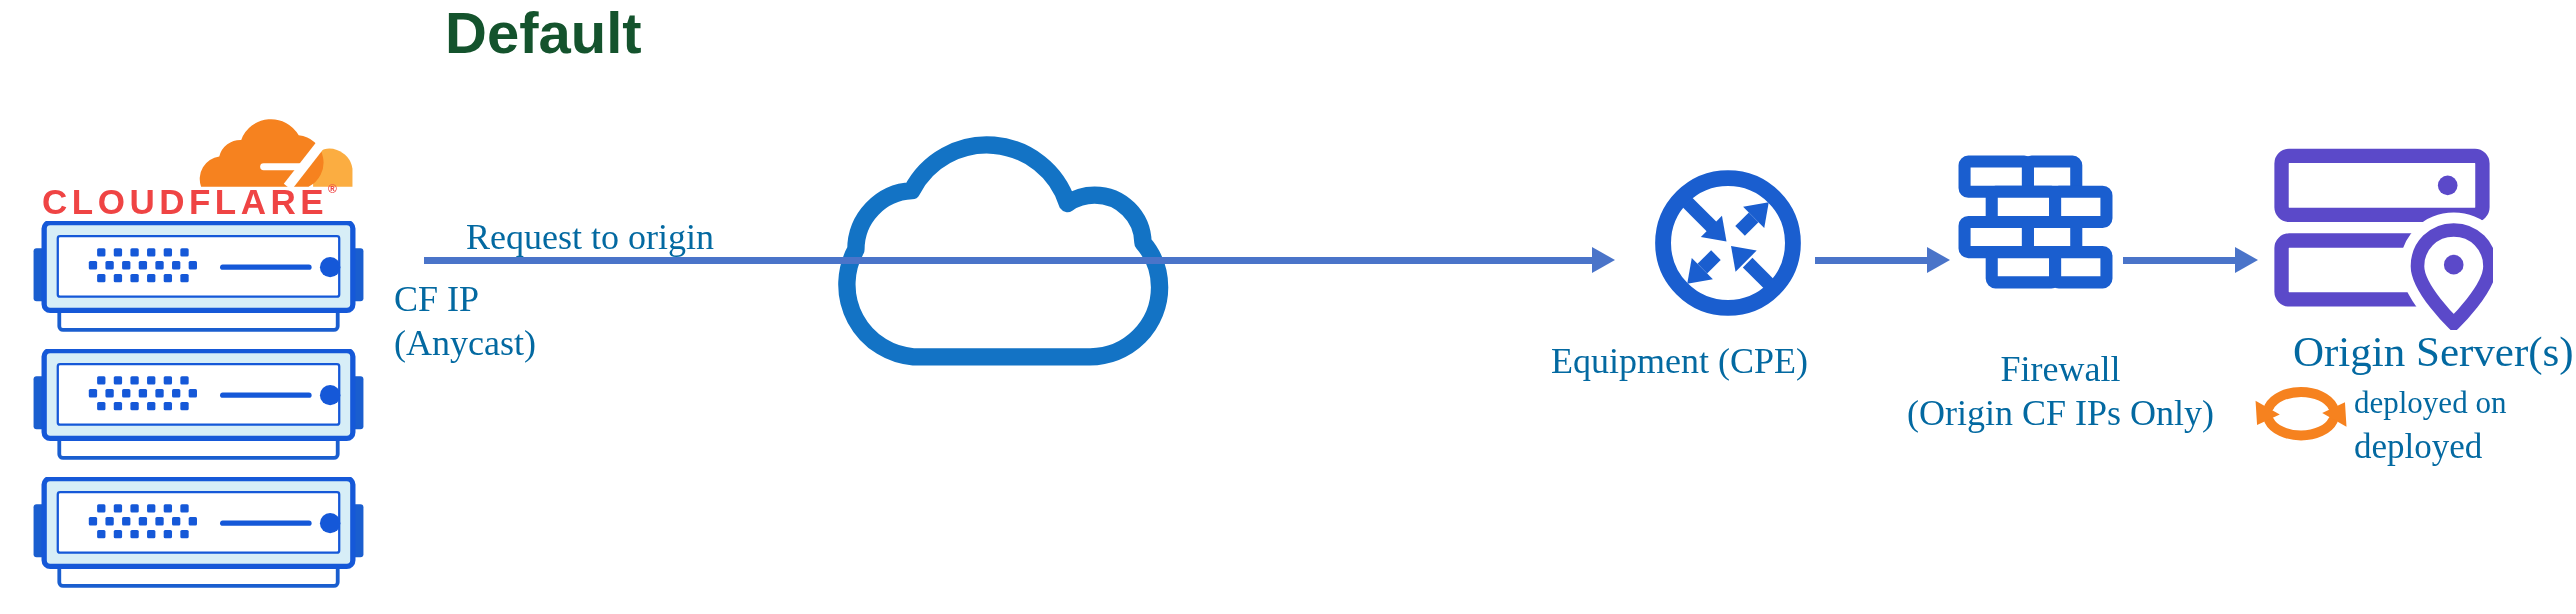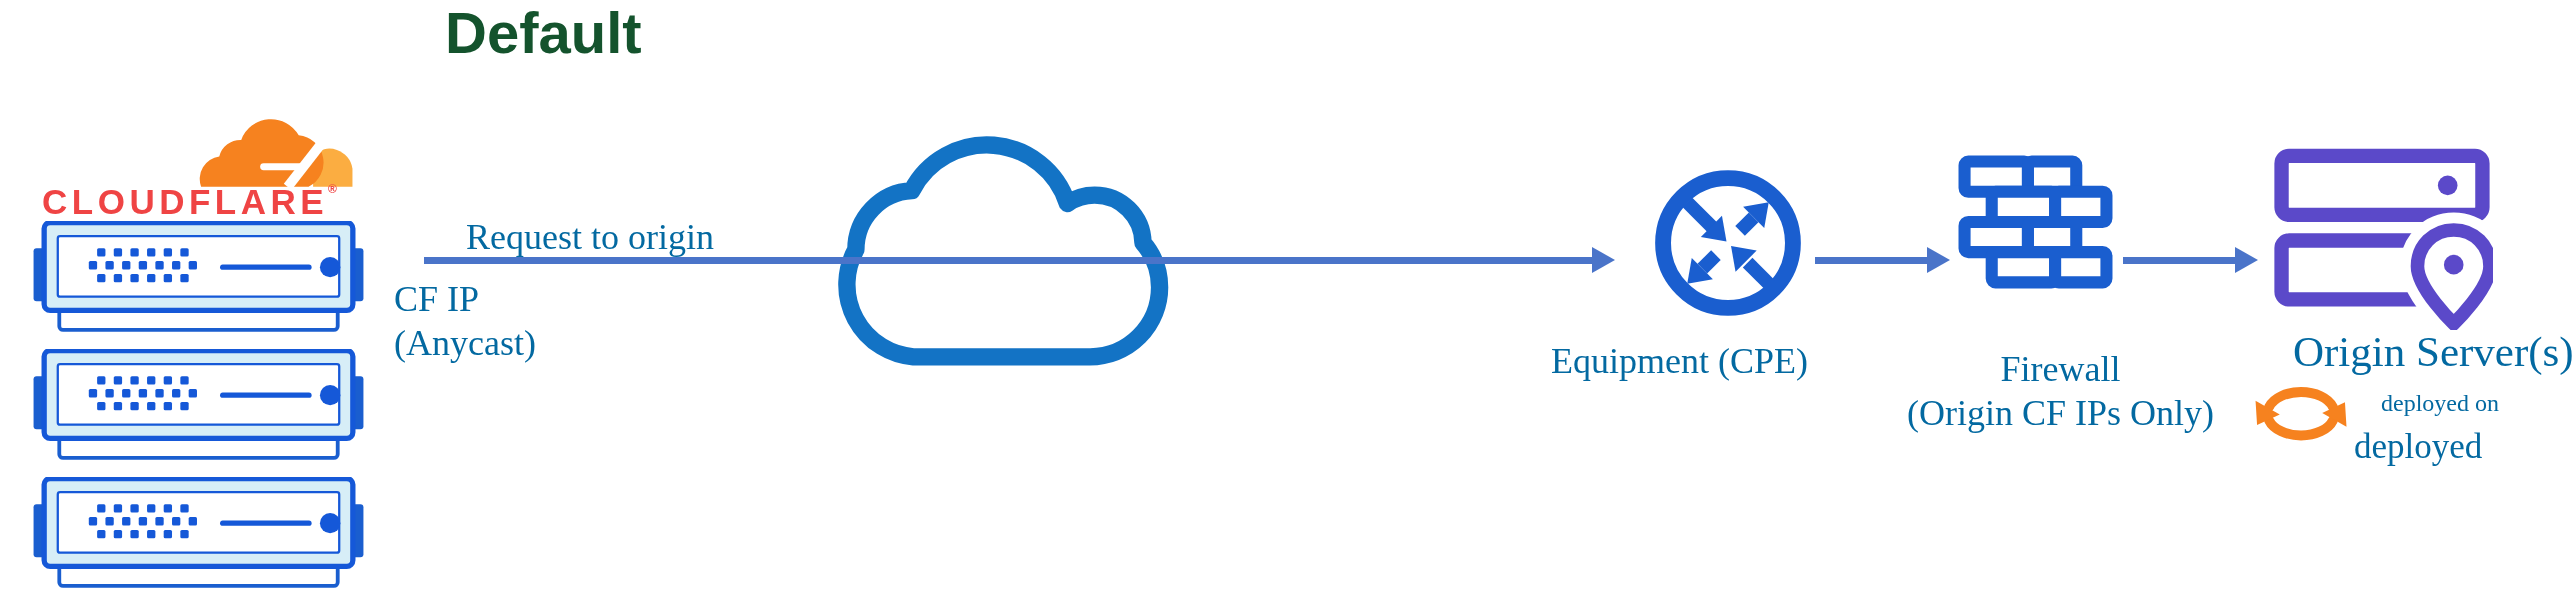--- a/index.html
+++ b/index.html
@@ -152,18 +152,18 @@
     <g fill="none" stroke="#F6821F" stroke-width="13" stroke-linecap="round">
       <path d="M 104 38 A 44 28 0 0 0 20 38"></path>
       <path d="M 20 56 A 44 28 0 0 0 104 56"></path>
     </g>
     <g fill="#F6821F">
       <polygon points="4,62 2,30 34,48"></polygon>
       <polygon points="120,32 122,64 90,46"></polygon>
     </g>
   </svg>
   <div class="abs" style="left:2354px;top:381px;">
-    <div class="lbl" style="font-size:24px;margin-left:27px;">deployed on</div>
+    <div class="lbl" style="font-size:31px;">deployed on</div>
     <div class="lbl" style="font-size:35px;">deployed</div>
   </div>
 
 </div>
 
 
 </body></html>

